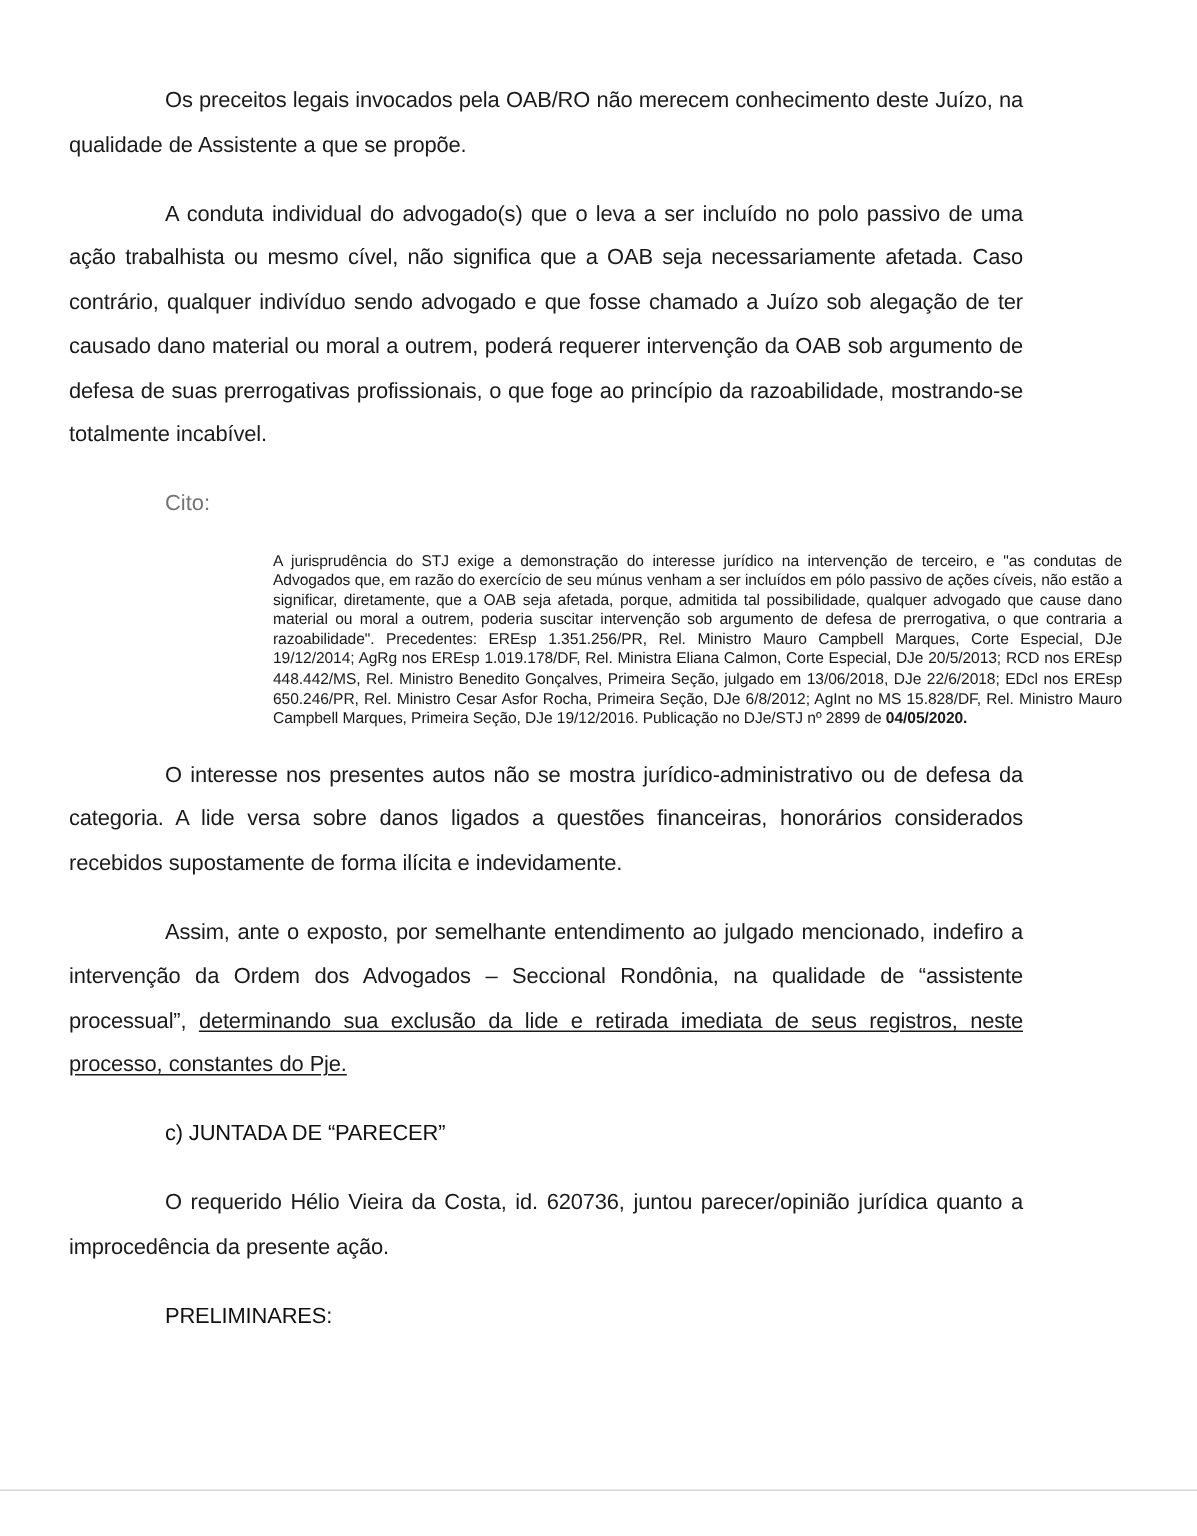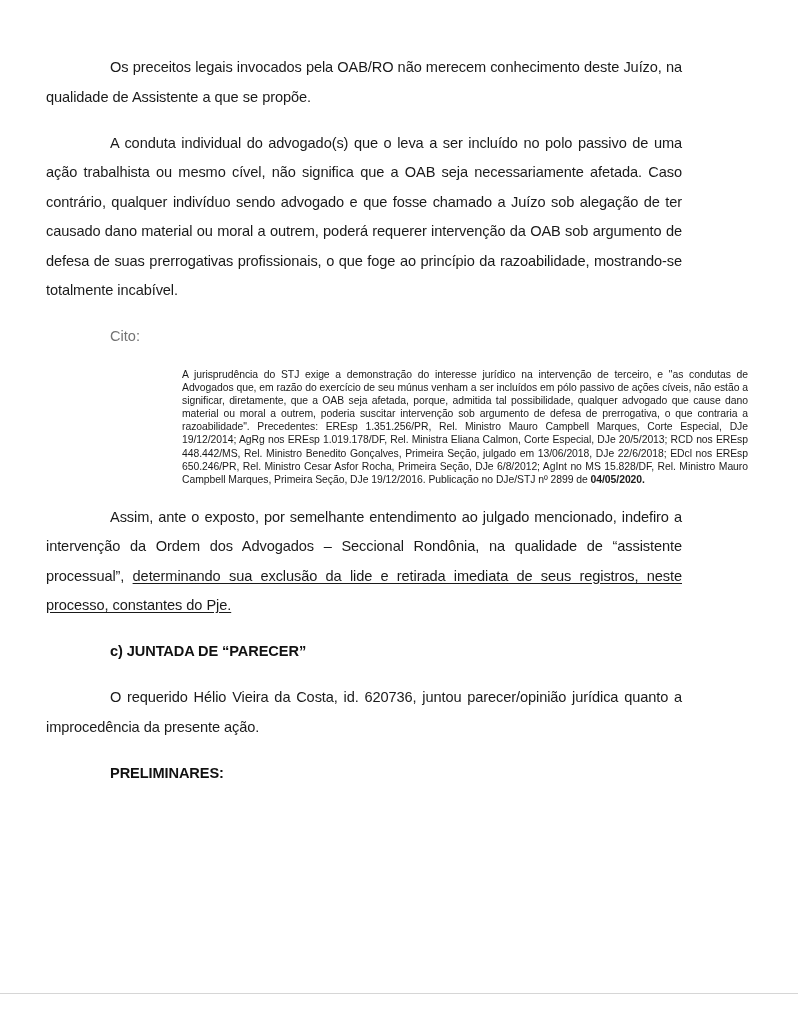--- a/index.html
+++ b/index.html
@@ -59,21 +59,21 @@
     color: #1a1a1a;
     letter-spacing: -0.05px;
   }
   .citation b {
     font-weight: bold;
   }
   
   .heading {
     font-size: 14.6px;
     line-height: 29.5px;
-    font-weight: bold;
+    font-weight: normal;
     text-indent: 64px;
     margin: 0 0 16.5px 0;
     text-align: left;
     color: #111111;
     letter-spacing: -0.1px;
   }
   u.underline {
     text-decoration: underline;
     text-underline-offset: 2px;
   }
@@ -134,20 +134,21 @@
   <div class="doc-body">
 
     <p class="para">Os preceitos legais invocados pela OAB/RO não merecem conhecimento deste Juízo, na qualidade de Assistente a que se propõe.</p>
 
     <p class="para">A conduta individual do advogado(s) que o leva a ser incluído no polo passivo de uma ação trabalhista ou mesmo cível, não significa que a OAB seja necessariamente afetada. Caso contrário, qualquer indivíduo sendo advogado e que fosse chamado a Juízo sob alegação de ter causado dano material ou moral a outrem, poderá requerer intervenção da OAB sob argumento de defesa de suas prerrogativas profissionais, o que foge ao princípio da razoabilidade, mostrando-se totalmente incabível.</p>
 
     <p class="line-plain">Cito:</p>
 
     <div class="citation"><span>A jurisprudência do STJ exige a demonstração do interesse jurídico na intervenção de terceiro, e "as condutas de Advogados que, em razão do exercício de seu múnus venham a ser incluídos em pólo passivo de ações cíveis, não estão a significar, diretamente, que a OAB seja afetada, porque, admitida tal possibilidade, qualquer advogado que cause dano material ou moral a outrem, poderia suscitar intervenção sob argumento de defesa de prerrogativa, o que contraria a razoabilidade". Precedentes: EREsp 1.351.256/PR, Rel. Ministro Mauro Campbell Marques, Corte Especial, DJe 19/12/2014; AgRg nos EREsp 1.019.178/DF, Rel. Ministra Eliana Calmon, Corte Especial, DJe 20/5/2013; RCD nos EREsp 448.442/MS, Rel. Ministro Benedito Gonçalves, Primeira Seção, julgado em 13/06/2018, DJe 22/6/2018; EDcl nos EREsp 650.246/PR, Rel. Ministro Cesar Asfor Rocha, Primeira Seção, DJe 6/8/2012; AgInt no MS 15.828/DF, Rel. Ministro Mauro Campbell Marques, Primeira Seção, DJe 19/12/2016. Publicação no DJe/STJ nº 2899 de </span><b>04/05/2020.</b></div>
 
+    <p class="para">O interesse nos presentes autos não se mostra jurídico-administrativo ou de defesa da categoria. A lide versa sobre danos ligados a questões financeiras, honorários considerados recebidos supostamente de forma ilícita e indevidamente.</p>
 
     <p class="para"><span>Assim, ante o exposto, por semelhante entendimento ao julgado mencionado, indefiro a intervenção da Ordem dos Advogados – Seccional Rondônia, na qualidade de “assistente processual”, </span><u class="underline">determinando sua exclusão da lide e retirada imediata de seus registros, neste processo, constantes do Pje.</u></p>
 
     <p class="heading">c) JUNTADA DE “PARECER”</p>
 
     <p class="para">O requerido Hélio Vieira da Costa, id. 620736, juntou parecer/opinião jurídica quanto a improcedência da presente ação.</p>
 
 
 
     <p class="heading">PRELIMINARES:</p>

